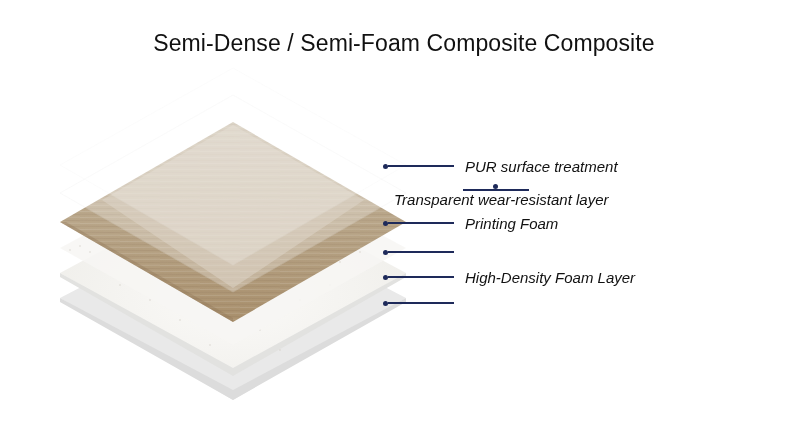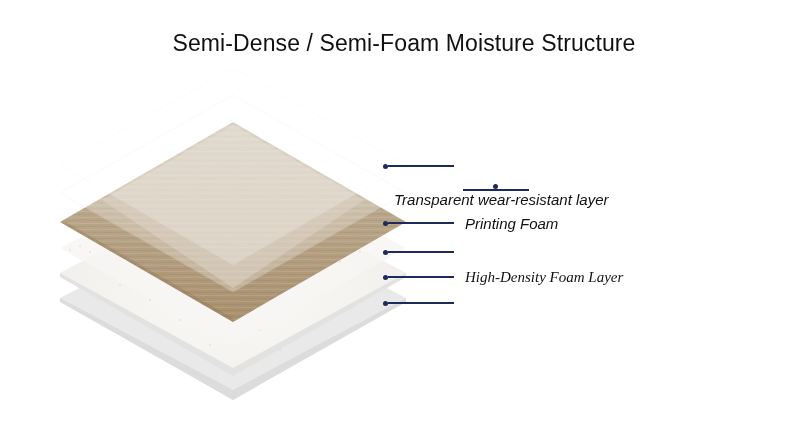--- a/index.html
+++ b/index.html
@@ -55,21 +55,21 @@
       margin-left: 11px;
       font-size: 15px;
       font-style: italic;
       color: #111111;
       white-space: nowrap;
     }
   </style>
 </head>
 <body>
 
-<div class="title">Semi-Dense / Semi-Foam Moisture Structure</div>
+<div class="title">Semi-Dense / Semi-Foam Composite Composite</div>
 
 <svg class="stack" width="808" height="422" viewBox="0 0 808 422">
   <defs>
     <linearGradient id="woodGrain" x1="0" y1="0" x2="0" y2="1">
       <stop offset="0" stop-color="#c2b49c"></stop>
       <stop offset="0.5" stop-color="#b8a588"></stop>
       <stop offset="1" stop-color="#a88f6c"></stop>
     </linearGradient>
     <pattern id="grain" width="40" height="6" patternUnits="userSpaceOnUse">
       <rect width="40" height="6" fill="none"></rect>
@@ -127,36 +127,37 @@
   </g>
 
   <g>
     <polygon points="60,165 233,68 406,165 233,265" fill="#ffffff" opacity="0.22" stroke="#ececec" stroke-width="0.8"></polygon>
   </g>
 </svg>
 
 <div class="callout" style="top:156px;">
   <span class="dot"></span>
   <span class="line"></span>
+  <span class="label">PUR surface treatment</span>
 </div>
 <div class="callout" style="top:184px;flex-direction:column;">
   <span class="dot"></span>
   <span class="line"></span>
   <span class="label">Transparent wear-resistant layer</span>
 </div>
 <div class="callout" style="top:213px;">
   <span class="dot"></span>
   <span class="line"></span>
   <span class="label">Printing Foam</span>
 </div>
 <div class="callout" style="top:242px;">
   <span class="dot"></span>
   <span class="line"></span>
 </div>
-<div class="callout" style="top:267px;font-family:Liberation Serif, serif;">
+<div class="callout" style="top:267px;">
   <span class="dot"></span>
   <span class="line"></span>
   <span class="label">High-Density Foam Layer</span>
 </div>
 <div class="callout" style="top:293px;">
   <span class="dot"></span>
   <span class="line"></span>
 </div>
 
 </body></html>

